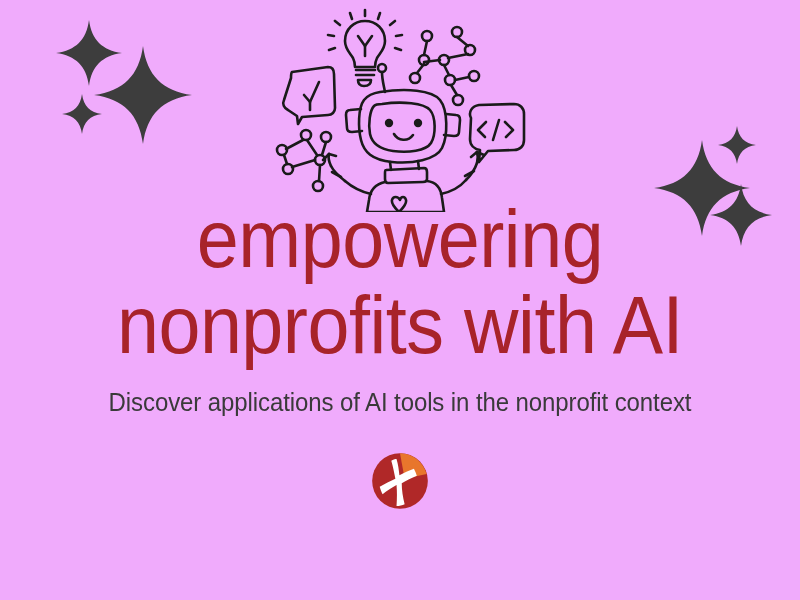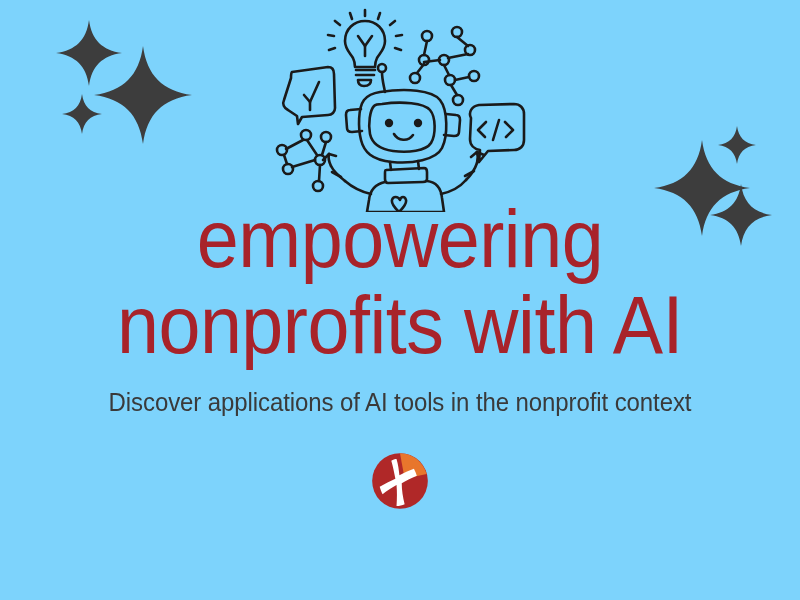--- a/index.html
+++ b/index.html
@@ -7,21 +7,21 @@
     padding: 0;
     background: #ffffff;
   }
   body {
     font-family: "Liberation Sans", sans-serif;
   }
   #slide {
     position: relative;
     width: 800px;
     height: 600px;
-    background: #7dd3fc;
+    background: #f0abfc;
     overflow: hidden;
   }
 
   
   .sparkle-layer {
     position: absolute;
     inset: 0;
     pointer-events: none;
   }
   .sparkle { position: absolute; }

